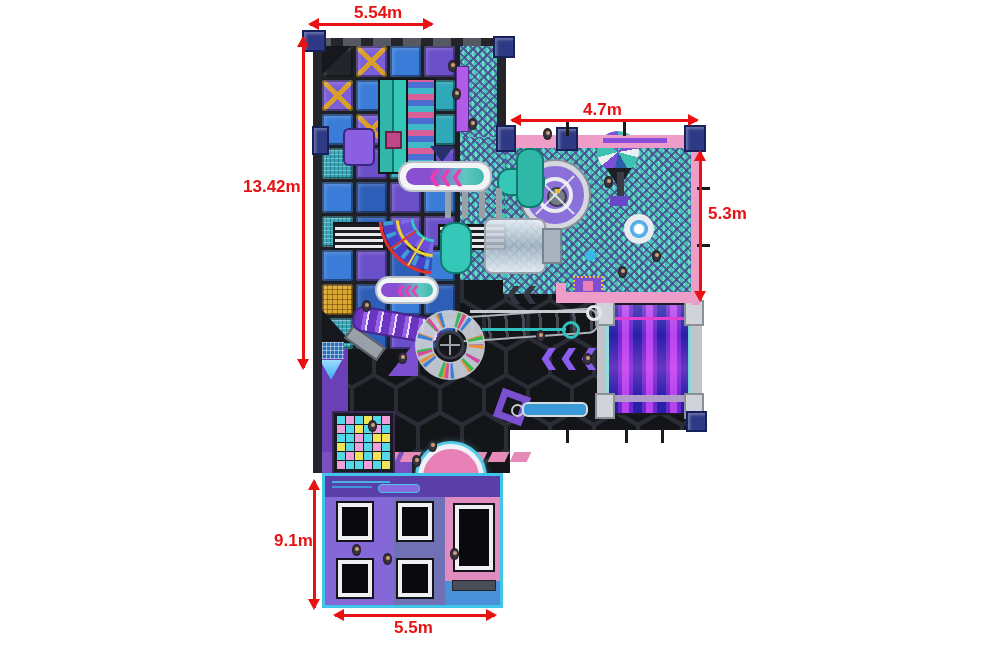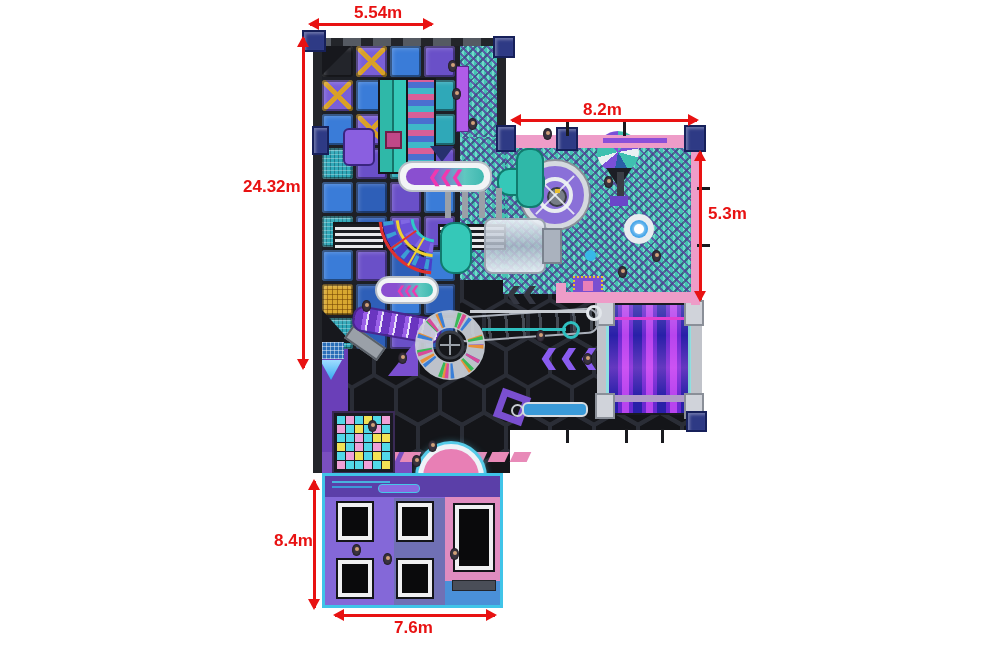--- a/index.html
+++ b/index.html
@@ -357,33 +357,33 @@
   <div class="tramp" style="left: 16px; top: 30px; width: 26px; height: 29px;"></div>
       <div class="tramp" style="left: 76px; top: 30px; width: 26px; height: 29px;"></div>
       <div class="tramp" style="left: 133px; top: 32px; width: 30px; height: 57px;"></div>
       <div class="tramp" style="left: 16px; top: 87px; width: 26px; height: 29px;"></div>
       <div class="tramp" style="left: 76px; top: 87px; width: 26px; height: 29px;"></div>
     </div>
 
   <div class="dim-label" style="left:354px;top:3px;">5.54m</div>
   <div class="arrow-h" style="left:310px;top:23px;width:122px;"></div>
 
-  <div class="dim-label" style="left:243px;top:177px;">24.32m</div>
+  <div class="dim-label" style="left:243px;top:177px;">13.42m</div>
   <div class="arrow-v" style="left:302px;top:38px;height:330px;"></div>
 
-  <div class="dim-label" style="left:583px;top:100px;">8.2m</div>
+  <div class="dim-label" style="left:583px;top:100px;">4.7m</div>
   <div class="arrow-h" style="left:512px;top:119px;width:185px;"></div>
 
   <div class="dim-label" style="left:708px;top:204px;">5.3m</div>
   <div class="arrow-v" style="left:699px;top:152px;height:148px;"></div>
 
-  <div class="dim-label" style="left:274px;top:531px;">8.4m</div>
+  <div class="dim-label" style="left:274px;top:531px;">9.1m</div>
   <div class="arrow-v" style="left:313px;top:481px;height:127px;"></div>
 
-  <div class="dim-label" style="left:394px;top:618px;">7.6m</div>
+  <div class="dim-label" style="left:394px;top:618px;">5.5m</div>
   <div class="arrow-h" style="left:335px;top:614px;width:160px;"></div>
 
 <div class="person" style="left: 448px; top: 60px;"></div>
     <div class="person" style="left: 452px; top: 88px;"></div>
     <div class="person" style="left: 468px; top: 118px;"></div>
     <div class="person" style="left: 543px; top: 128px;"></div>
     <div class="person" style="left: 604px; top: 176px;"></div>
     <div class="person" style="left: 652px; top: 250px;"></div>
     <div class="person" style="left: 618px; top: 266px;"></div>
     <div class="person" style="left: 362px; top: 300px;"></div>

